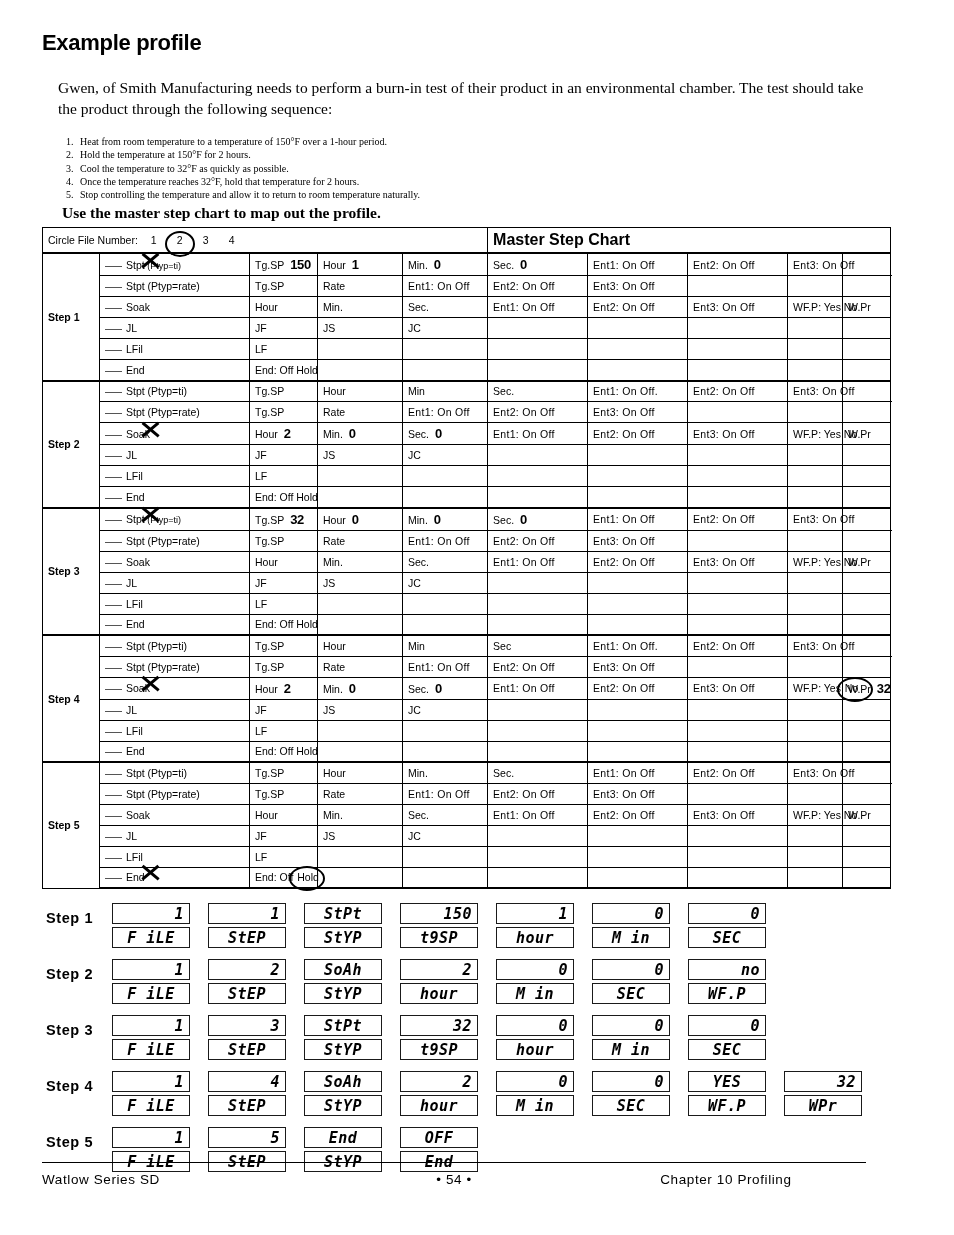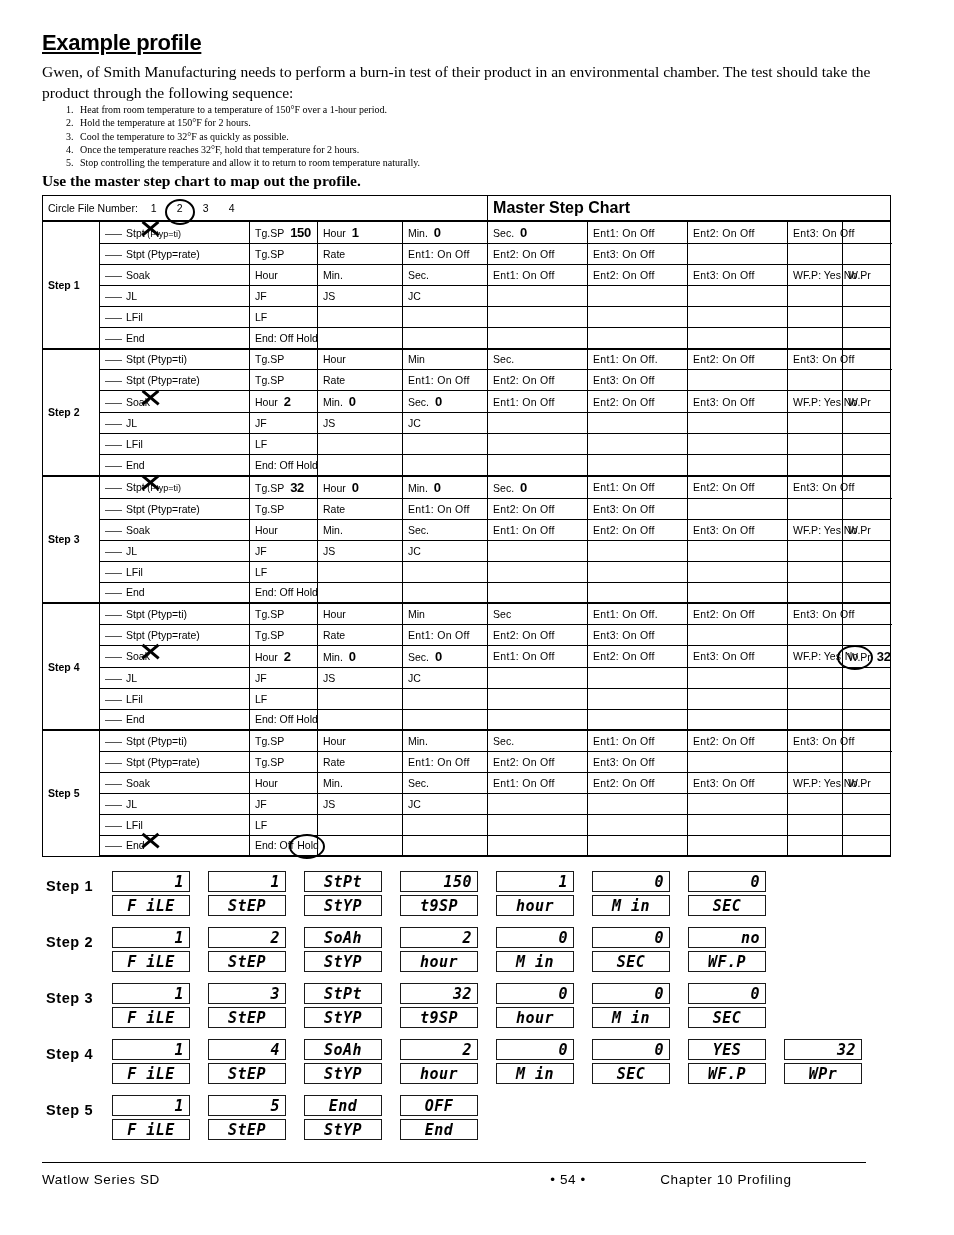--- a/index.html
+++ b/index.html
@@ -15,40 +15,39 @@
   .page { position: relative; width: 954px; height: 1235px; padding: 0; }
 
   
   h1.title {
     font-family: "Liberation Sans", sans-serif;
     font-weight: bold;
     font-size: 22px;
     margin: 0;
     padding: 30px 0 6px 42px;
     letter-spacing: -0.3px;
-    text-decoration: underline;
   }
   .intro {
     font-size: 15.5px;
     line-height: 1.33;
     padding: 0 60px 0 42px;
-    margin: 0;
+    margin: 16px;
   }
   ol.steps-list {
     margin: 0;
     padding: 0 0 0 76px;
     font-size: 10px;
     line-height: 1.32;
     list-style-position: outside;
   }
   ol.steps-list li { padding-left: 4px; }
   .use-chart {
     font-size: 15.5px;
     font-weight: bold;
-    padding: 3px 0 5px 42px;
+    padding: 3px 0 5px 62px;
     font-family: "Liberation Serif", serif;
   }
 
   
   .chart-wrap { position: relative; margin: 0 0 0 42px; width: 848px; }
   table.msc {
     border-collapse: collapse;
     width: 848px;
     table-layout: fixed;
     font-family: "Liberation Sans", sans-serif;
@@ -170,21 +169,21 @@
   }
   .footer-rule { border-top: 1.2px solid #000; width: 824px; margin-bottom: 9px; }
   .footer-row {
     display: flex;
     font-family: "Liberation Sans", sans-serif;
     font-size: 13.5px;
     letter-spacing: 0.6px;
     width: 824px;
   }
   .f-left { flex: 0 0 34%; text-align: left; }
-  .f-center { flex: 0 0 32%; text-align: right; }
+  .f-center { flex: 0 0 32%; text-align: center; }
   .f-right { flex: 0 0 34%; text-align: center; }
 </style>
 </head>
 <body>
 
 <div class="page">
 
   <h1 class="title">Example profile</h1>
 
   <p class="intro">Gwen, of Smith Manufacturing needs to perform a burn-in test of their product in an environmental chamber. The test should take the product through the following sequence:</p>

